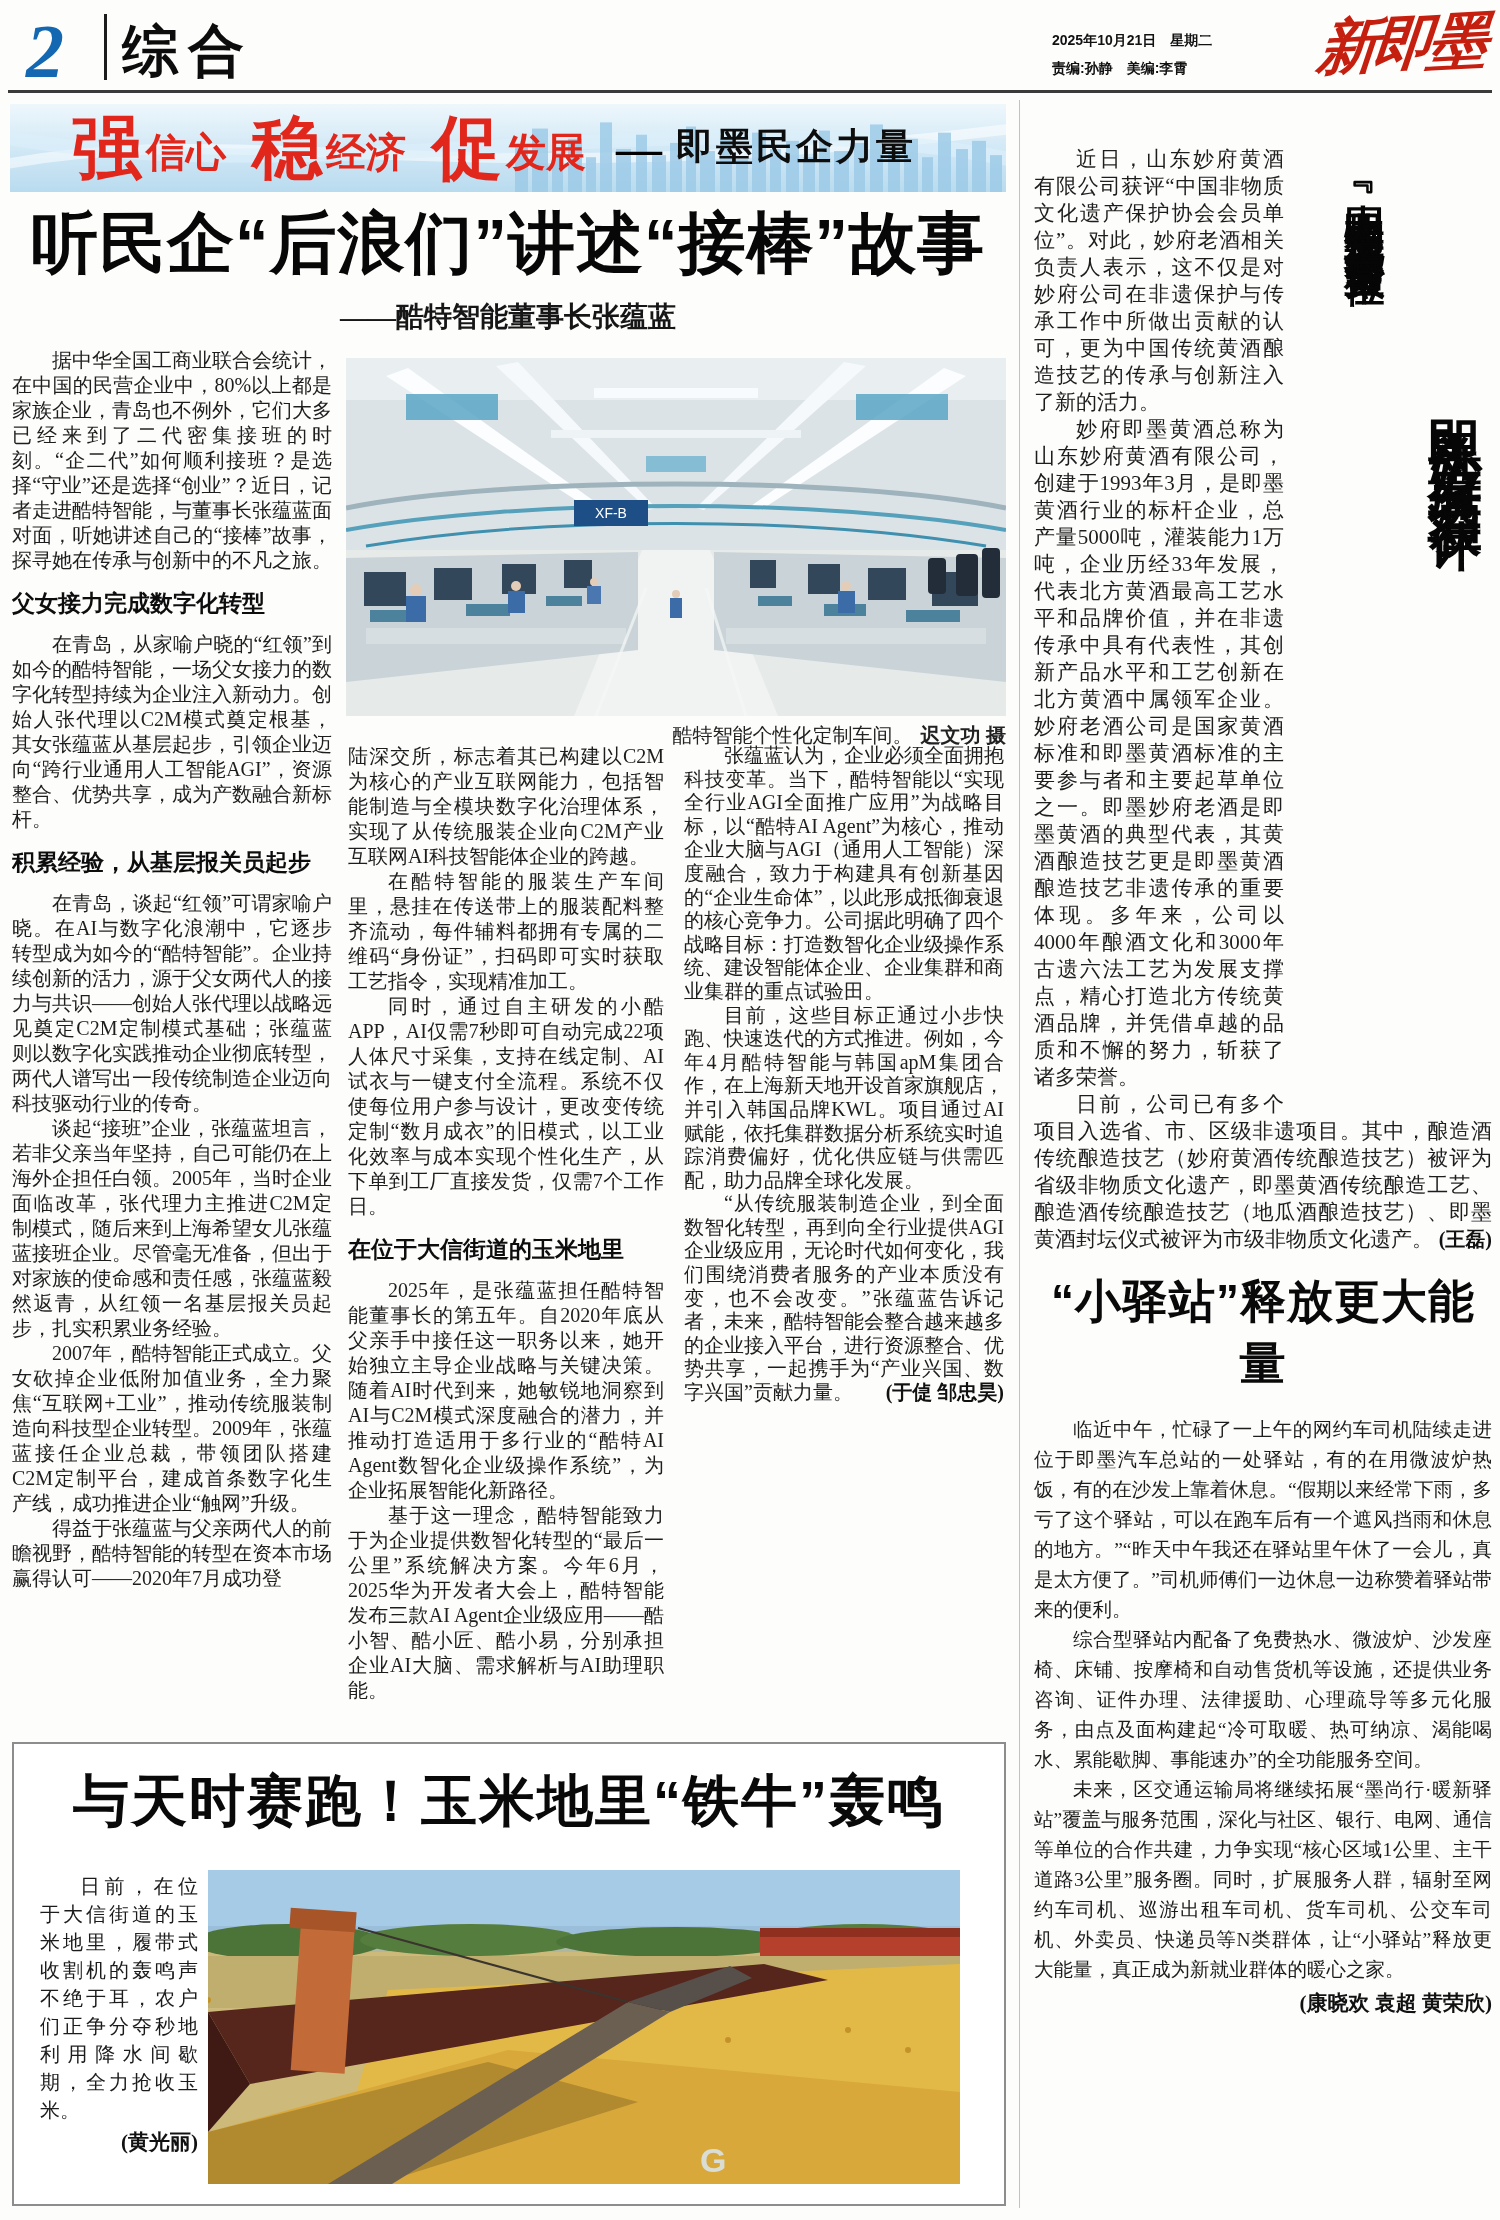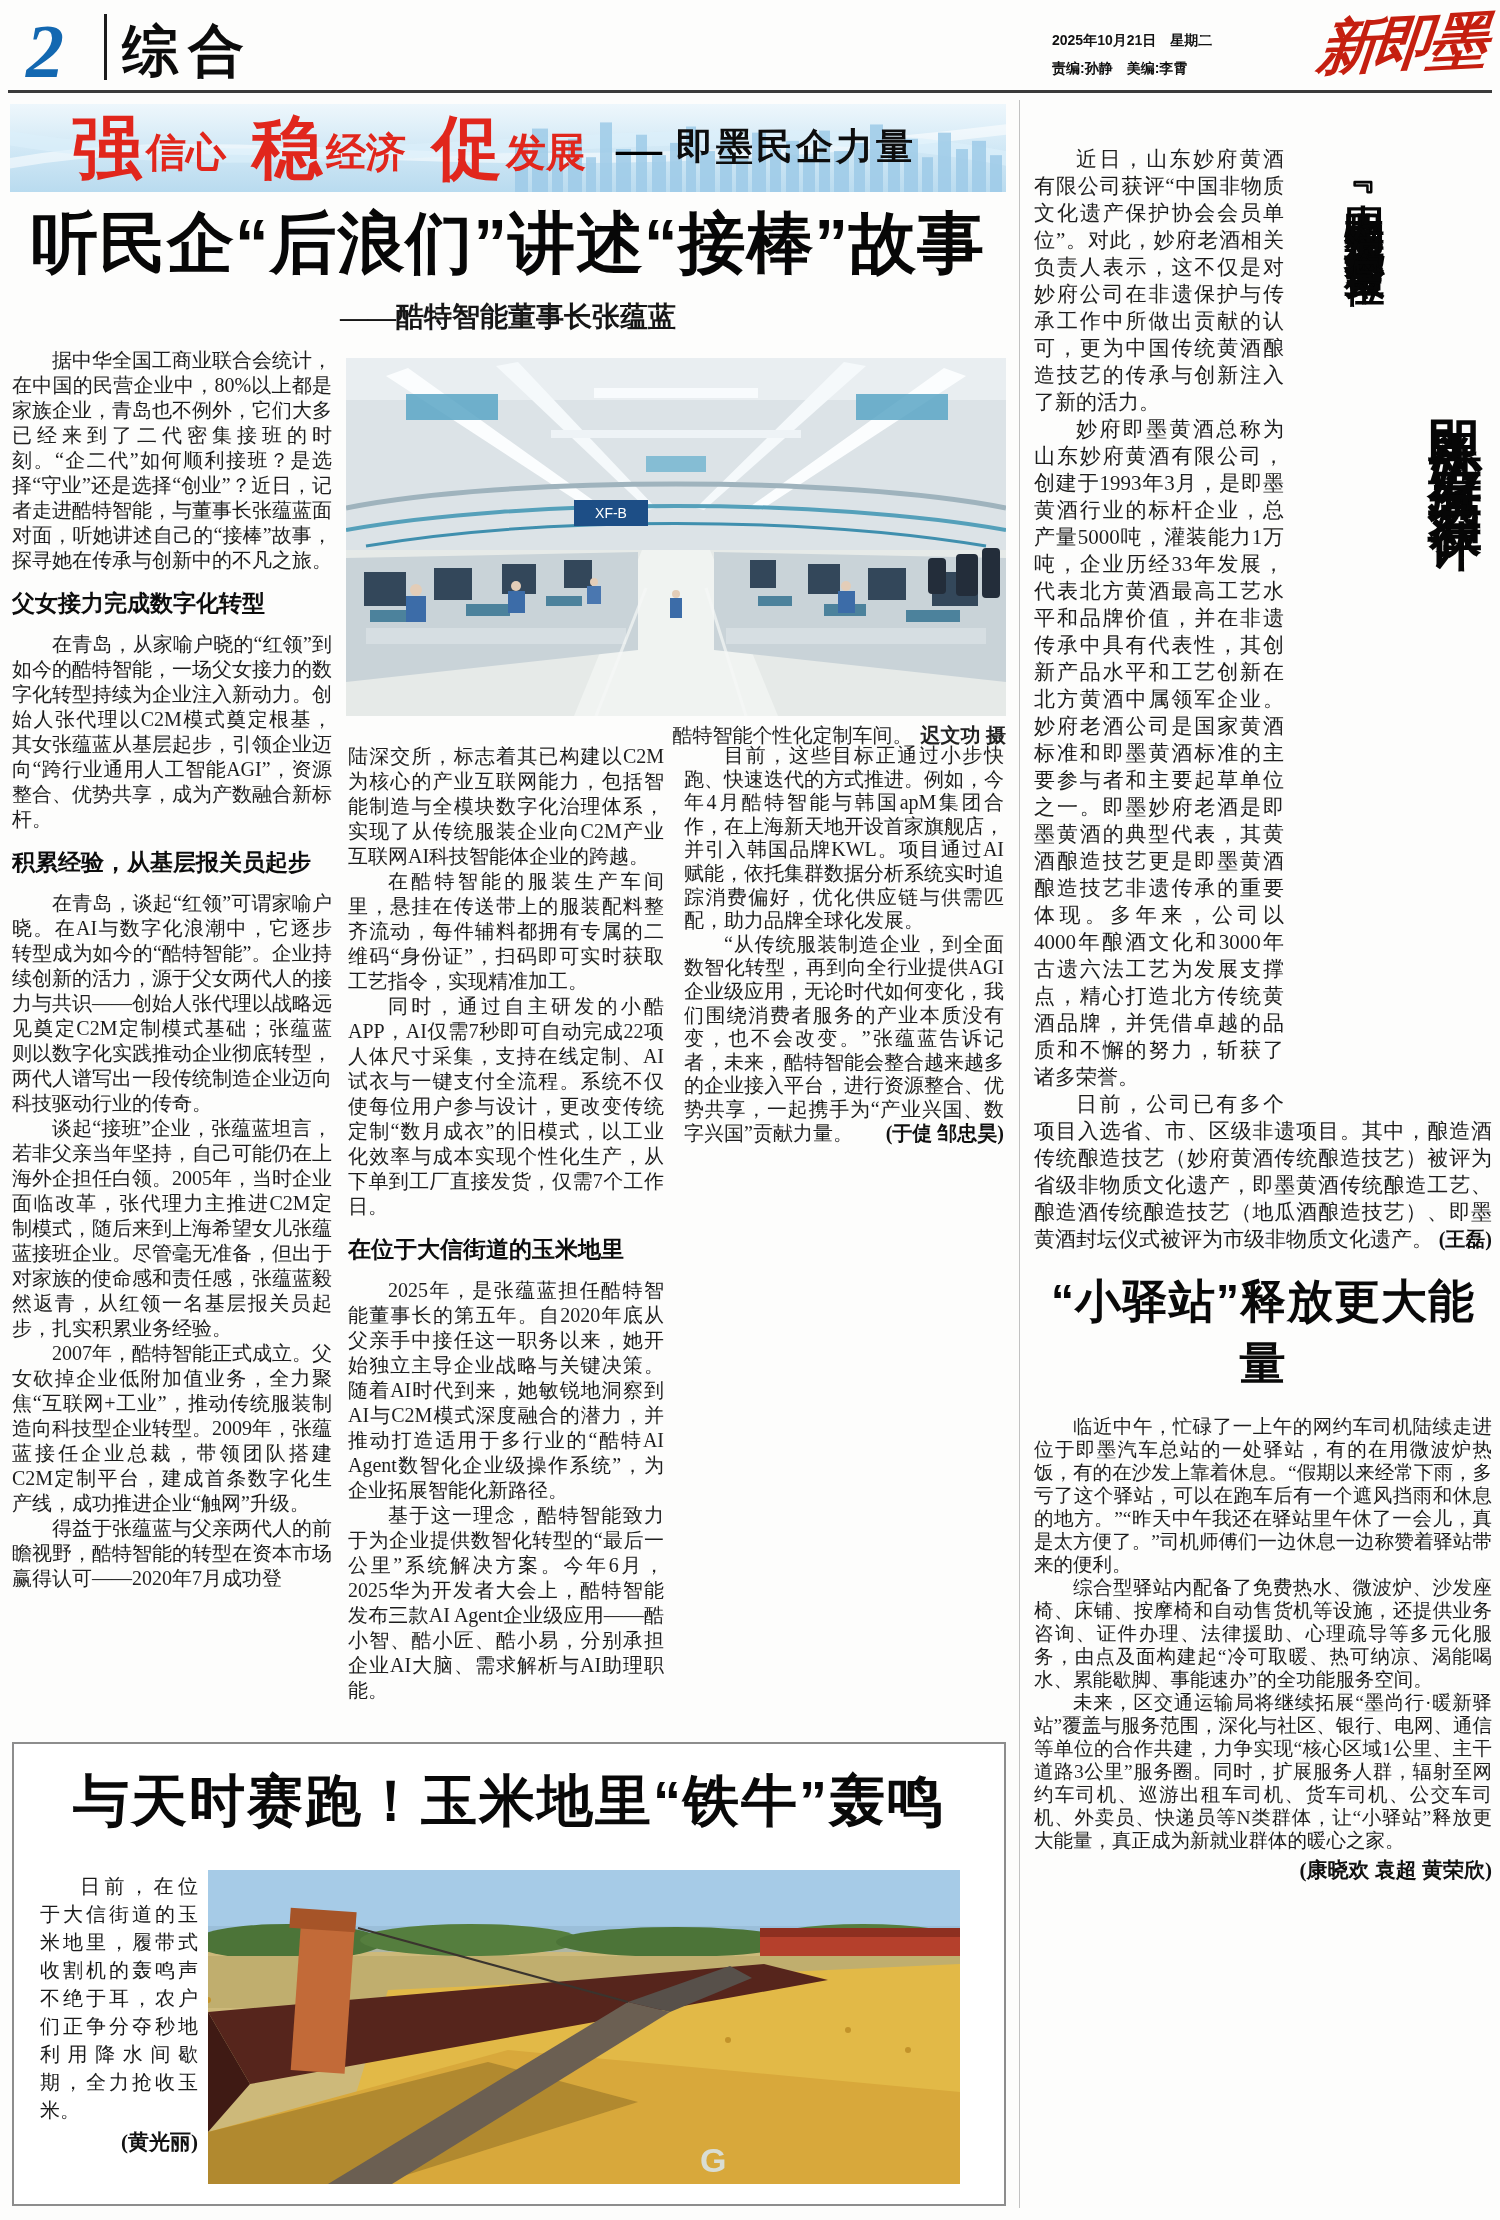--- a/index.html
+++ b/index.html
@@ -63,21 +63,21 @@
   #wine-vkicker{font-size:54px;font-weight:900;letter-spacing:14px;margin-top:208px;margin-left:26px;
                 color:#060606;font-family:"Liberation Sans","DejaVu Sans",sans-serif;}
   #wine-vtitle{font-size:40px;font-weight:900;letter-spacing:4px;color:#060606;
                font-family:"Liberation Sans","DejaVu Sans",sans-serif;}
   #wine-body .li-p{font-size:21px;line-height:27px;text-align:justify;margin:0;color:#1d1d1d;}
   #wine-body .li-by{margin-top:-27px;line-height:27px;}
 
   #station-article{margin-top:18px;}
   #station-headline{text-align:center;font-size:46px;font-weight:900;letter-spacing:1px;color:#090909;
                     margin:6px 0 20px;font-family:"Liberation Sans","DejaVu Sans",sans-serif;}
-  #station-body .li-p{font-size:19.5px;line-height:23px;text-align:justify;margin:0;color:#1d1d1d;}
+  #station-body .li-p{font-size:19.5px;line-height:30px;text-align:justify;margin:0;color:#1d1d1d;}
   #station-body .li-by{margin-top:4px;font-size:21px;}
 
   
   #corn-box{left:12px;top:1742px;width:994px;height:464px;border:2px solid #8d8d8d;background:#fff;box-sizing:border-box;}
   #corn-headline{position:absolute;left:0;top:20px;width:100%;text-align:center;font-size:56px;font-weight:900;
                  letter-spacing:2px;color:#090909;font-family:"Liberation Sans","DejaVu Sans",sans-serif;}
   #corn-body{position:absolute;left:26px;top:128px;width:158px;}
   #corn-body .li-p{font-size:20px;line-height:28px;text-align:justify;margin:0;}
   #corn-body .li-by{font-size:21px;margin-top:4px;}
   #corn-photo{position:absolute;left:194px;top:126px;width:752px;height:314px;background:#caa94f;overflow:hidden;}
@@ -232,20 +232,21 @@
     </div>
   <div class="abs newscol" id="col2">
       <p class="li-pc">陆深交所，标志着其已构建以C2M为核心的产业互联网能力，包括智能制造与全模块数字化治理体系，实现了从传统服装企业向C2M产业互联网AI科技智能体企业的跨越。</p>
       <p class="li-p">在酷特智能的服装生产车间里，悬挂在传送带上的服装配料整齐流动，每件辅料都拥有专属的二维码“身份证”，扫码即可实时获取工艺指令，实现精准加工。</p>
       <p class="li-p">同时，通过自主研发的小酷APP，AI仅需7秒即可自动完成22项人体尺寸采集，支持在线定制、AI试衣与一键支付全流程。系统不仅使每位用户参与设计，更改变传统定制“数月成衣”的旧模式，以工业化效率与成本实现个性化生产，从下单到工厂直接发货，仅需7个工作日。</p>
       <h3 class="li-h">在位于大信街道的玉米地里</h3>
       <p class="li-p">2025年，是张蕴蓝担任酷特智能董事长的第五年。自2020年底从父亲手中接任这一职务以来，她开始独立主导企业战略与关键决策。随着AI时代到来，她敏锐地洞察到AI与C2M模式深度融合的潜力，并推动打造适用于多行业的“酷特AI Agent数智化企业级操作系统”，为企业拓展智能化新路径。</p>
       <p class="li-p">基于这一理念，酷特智能致力于为企业提供数智化转型的“最后一公里”系统解决方案。今年6月，2025华为开发者大会上，酷特智能发布三款AI Agent企业级应用——酷小智、酷小匠、酷小易，分别承担企业AI大脑、需求解析与AI助理职能。</p>
     </div>
   <div class="abs newscol" id="col3">
+      <p class="li-p">张蕴蓝认为，企业必须全面拥抱科技变革。当下，酷特智能以“实现全行业AGI全面推广应用”为战略目标，以“酷特AI Agent”为核心，推动企业大脑与AGI（通用人工智能）深度融合，致力于构建具有创新基因的“企业生命体”，以此形成抵御衰退的核心竞争力。公司据此明确了四个战略目标：打造数智化企业级操作系统、建设智能体企业、企业集群和商业集群的重点试验田。</p>
       <p class="li-p">目前，这些目标正通过小步快跑、快速迭代的方式推进。例如，今年4月酷特智能与韩国apM集团合作，在上海新天地开设首家旗舰店，并引入韩国品牌KWL。项目通过AI赋能，依托集群数据分析系统实时追踪消费偏好，优化供应链与供需匹配，助力品牌全球化发展。</p>
       <p class="li-p">“从传统服装制造企业，到全面数智化转型，再到向全行业提供AGI企业级应用，无论时代如何变化，我们围绕消费者服务的产业本质没有变，也不会改变。”张蕴蓝告诉记者，未来，酷特智能会整合越来越多的企业接入平台，进行资源整合、优势共享，一起携手为“产业兴国、数字兴国”贡献力量。</p>
       <div class="li-by">(于偼 邹忠昊)</div>
     </div>
 
   <div class="abs" id="v-rule"></div>
 
   <div class="abs" id="rightcol">
     <div id="wine-article">
       <div id="wine-vblock">

